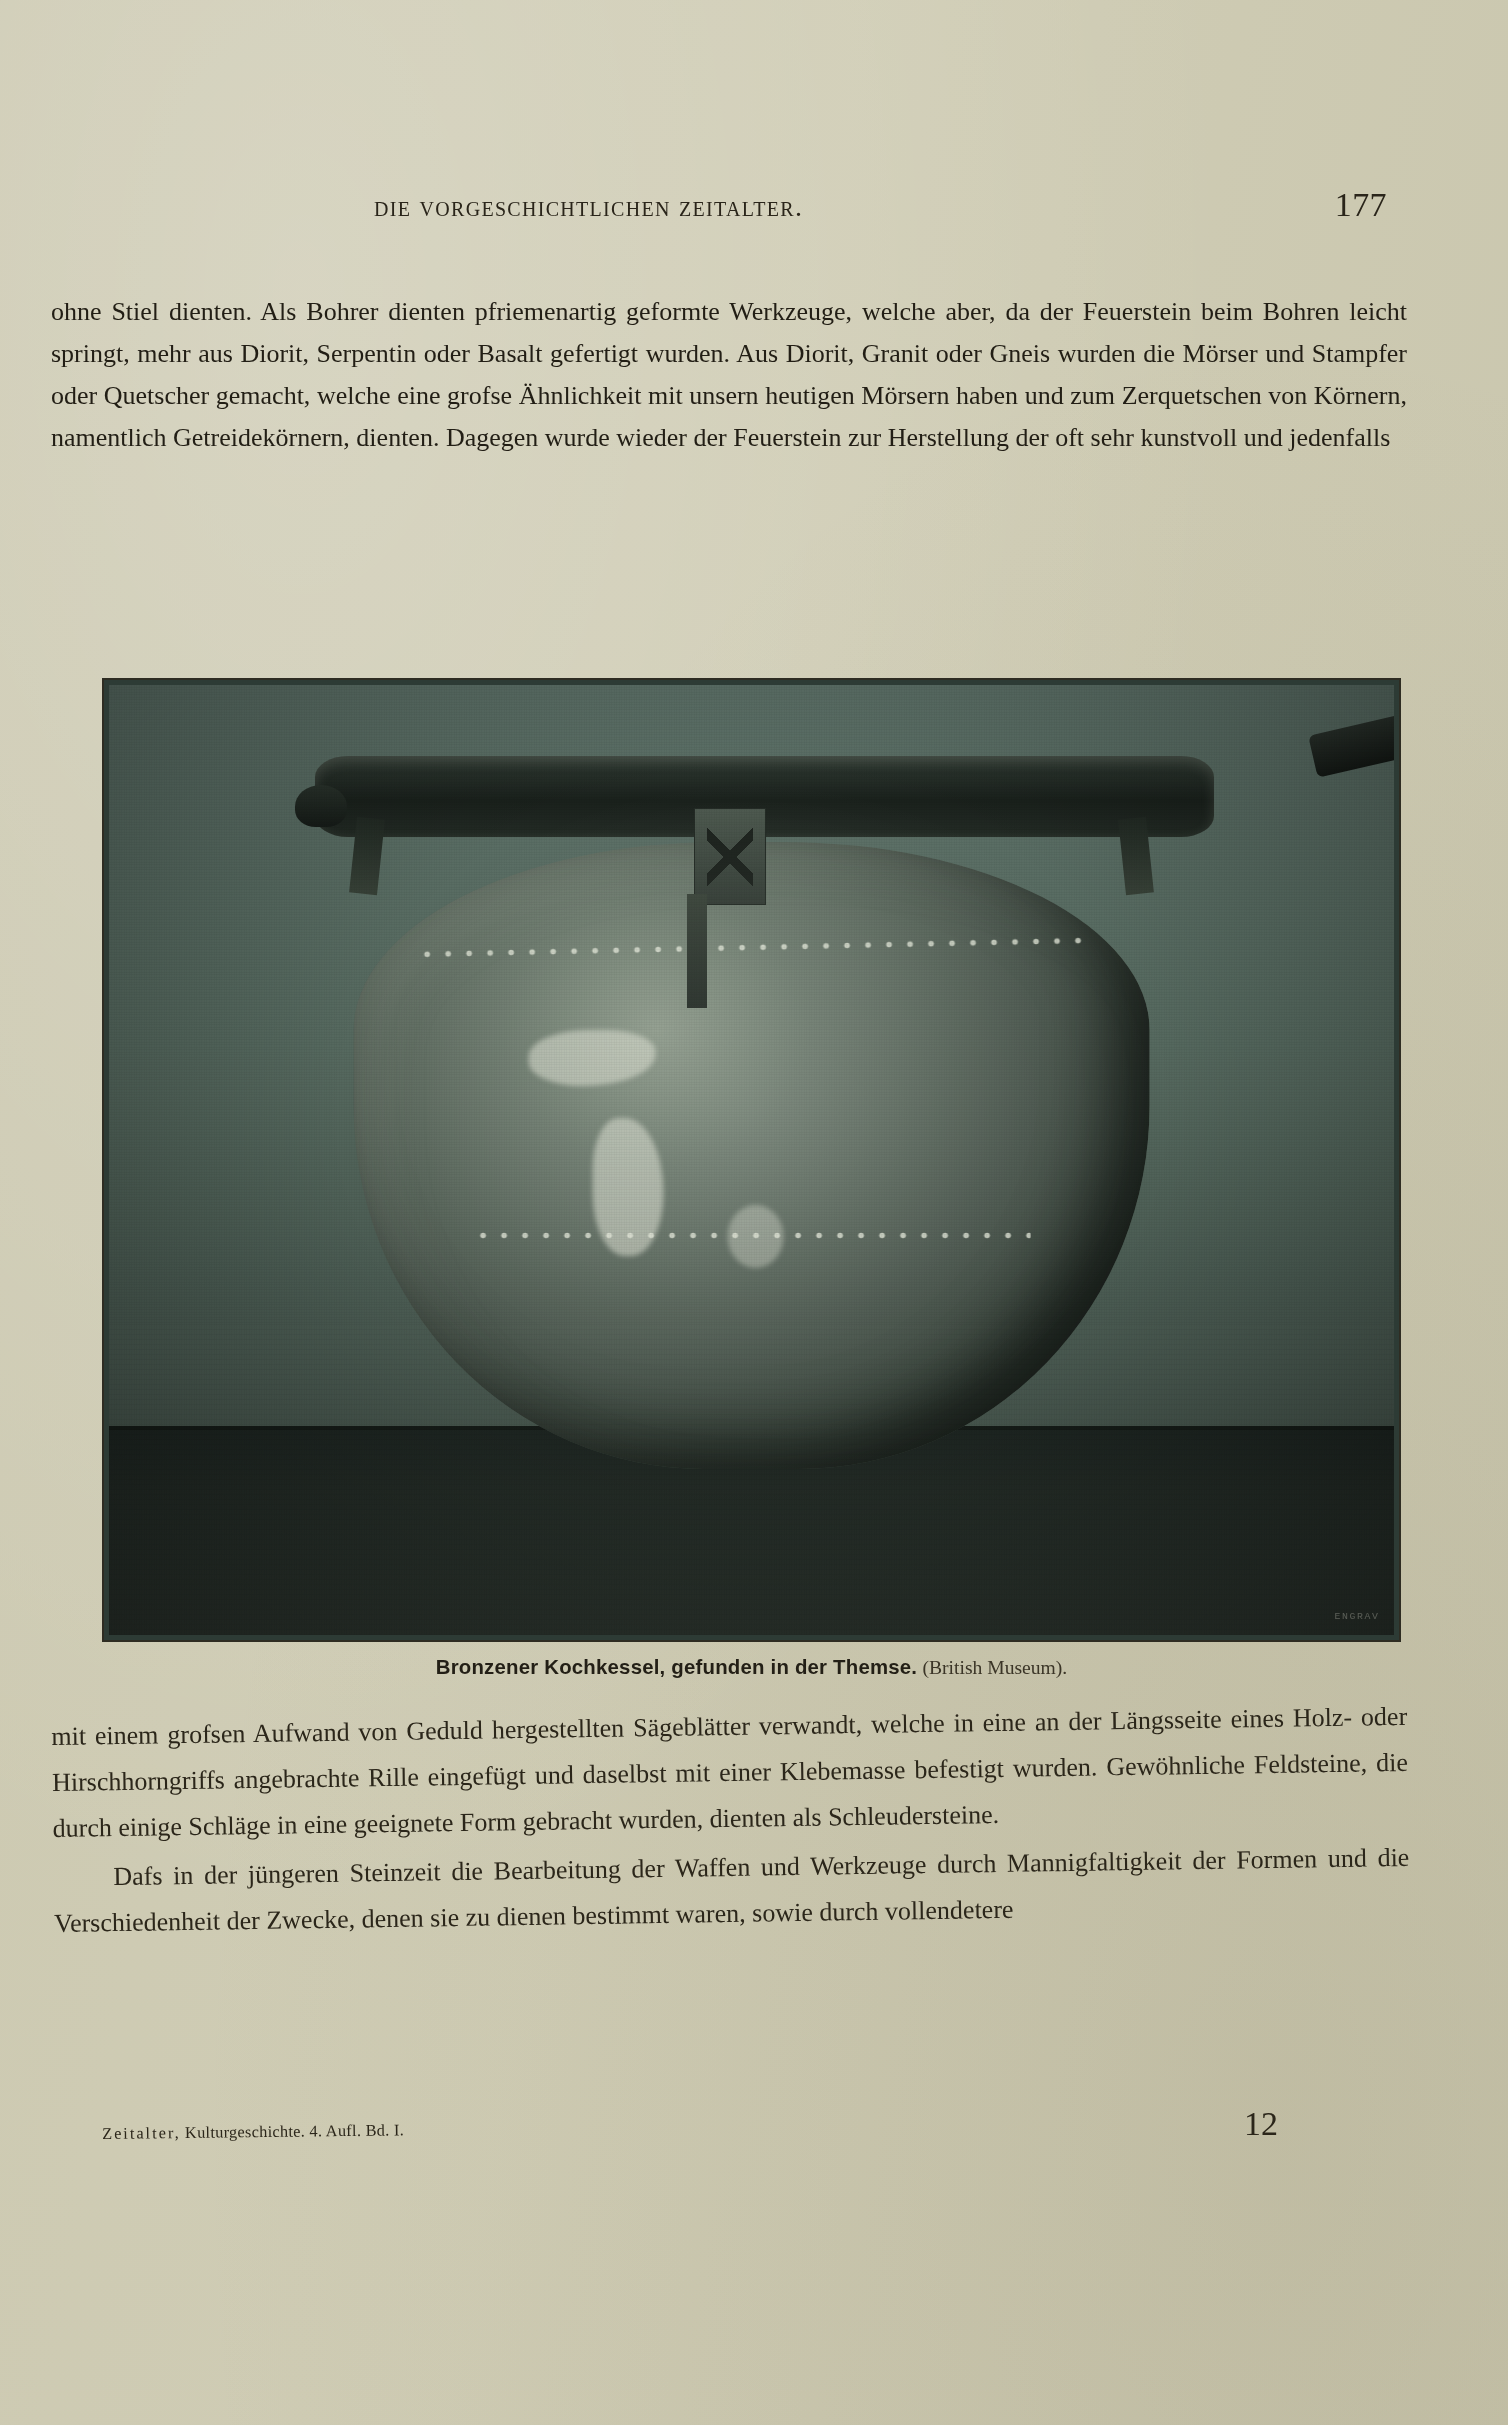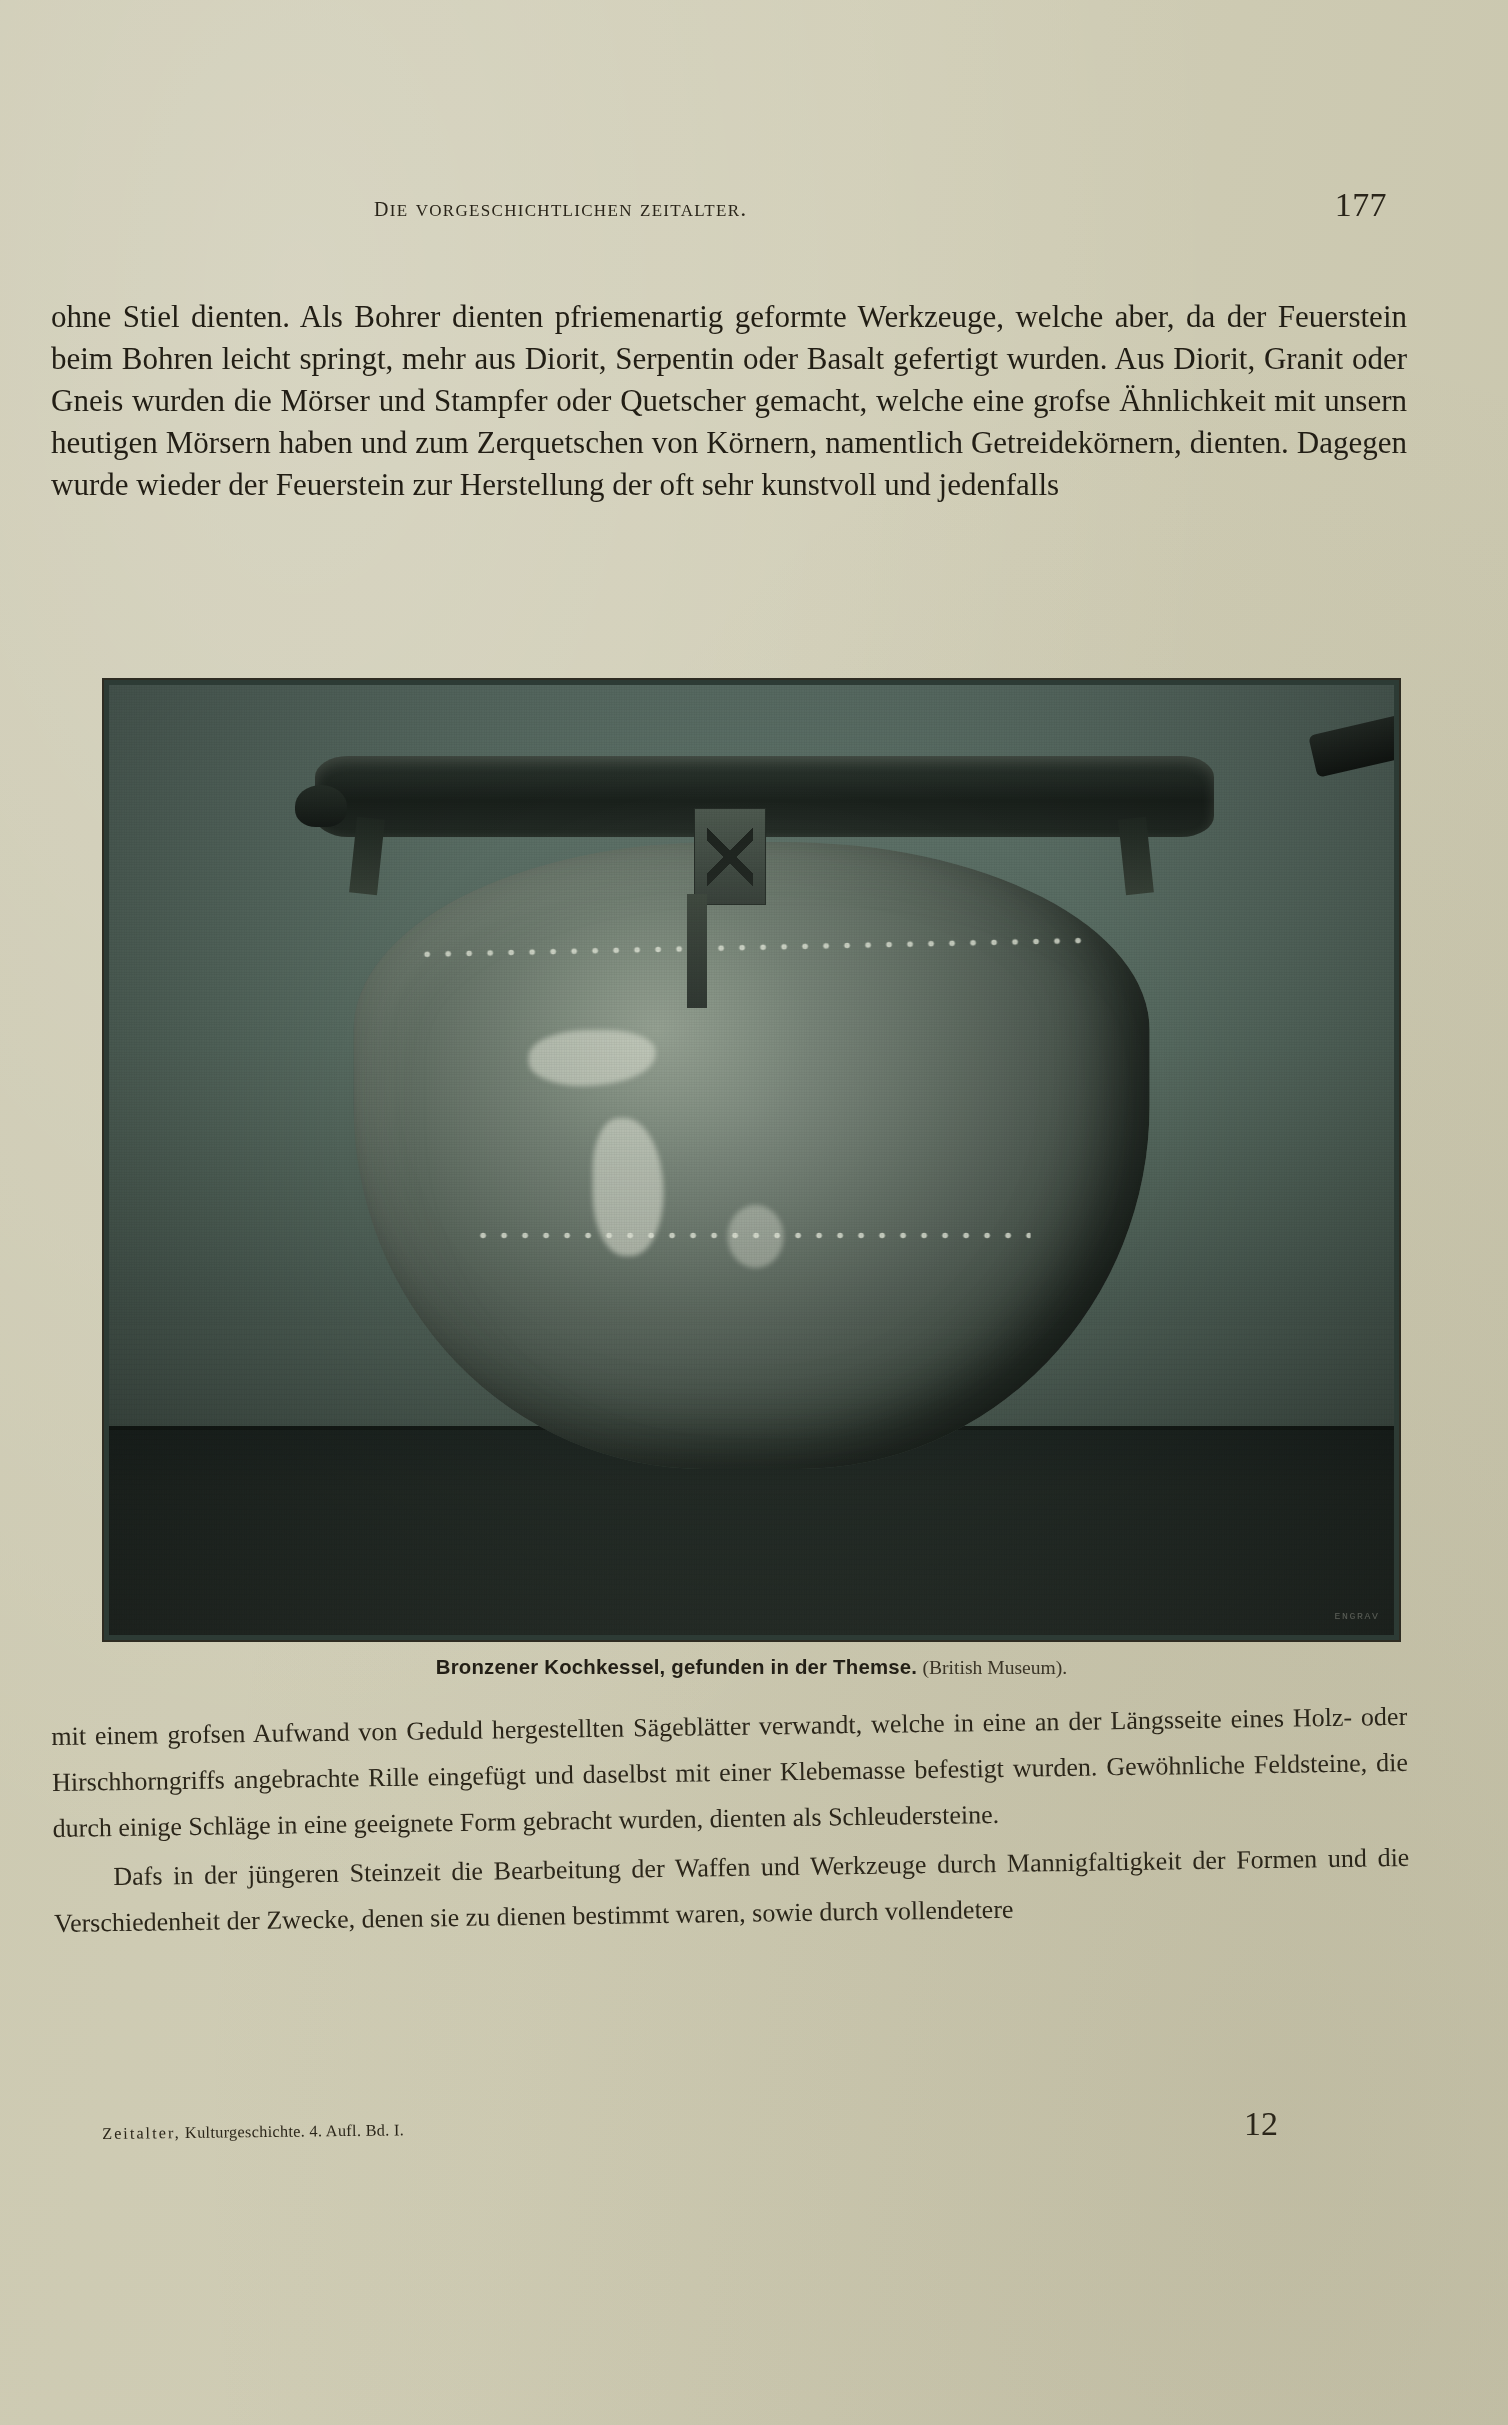--- a/index.html
+++ b/index.html
@@ -38,37 +38,37 @@
   .running-head {
     position: absolute;
     left: 323px;
     top: 186px;
     width: 1013px;
     display: flex;
     align-items: baseline;
     justify-content: space-between;
   }
   .rh-title {
-    font-size: 24px;
+    font-size: 28px;
     letter-spacing: 1.3px;
     color: #2a251a;
     font-variant: small-caps;
     text-transform: lowercase;
   }
   .rh-title::first-letter { font-size: 28px; }
   .rh-page {
     font-size: 34px;
     color: #2a251a;
     letter-spacing: 0.4px;
   }
 
   
   .para {
     position: absolute;
-    font-size: 31px;
+    font-size: 26px;
     line-height: 42px;
     text-align: justify;
     text-justify: inter-word;
     color: #221e15;
   }
   #para-top {
     left: 0px;
     top: 265px;
     width: 1356px;
   }

